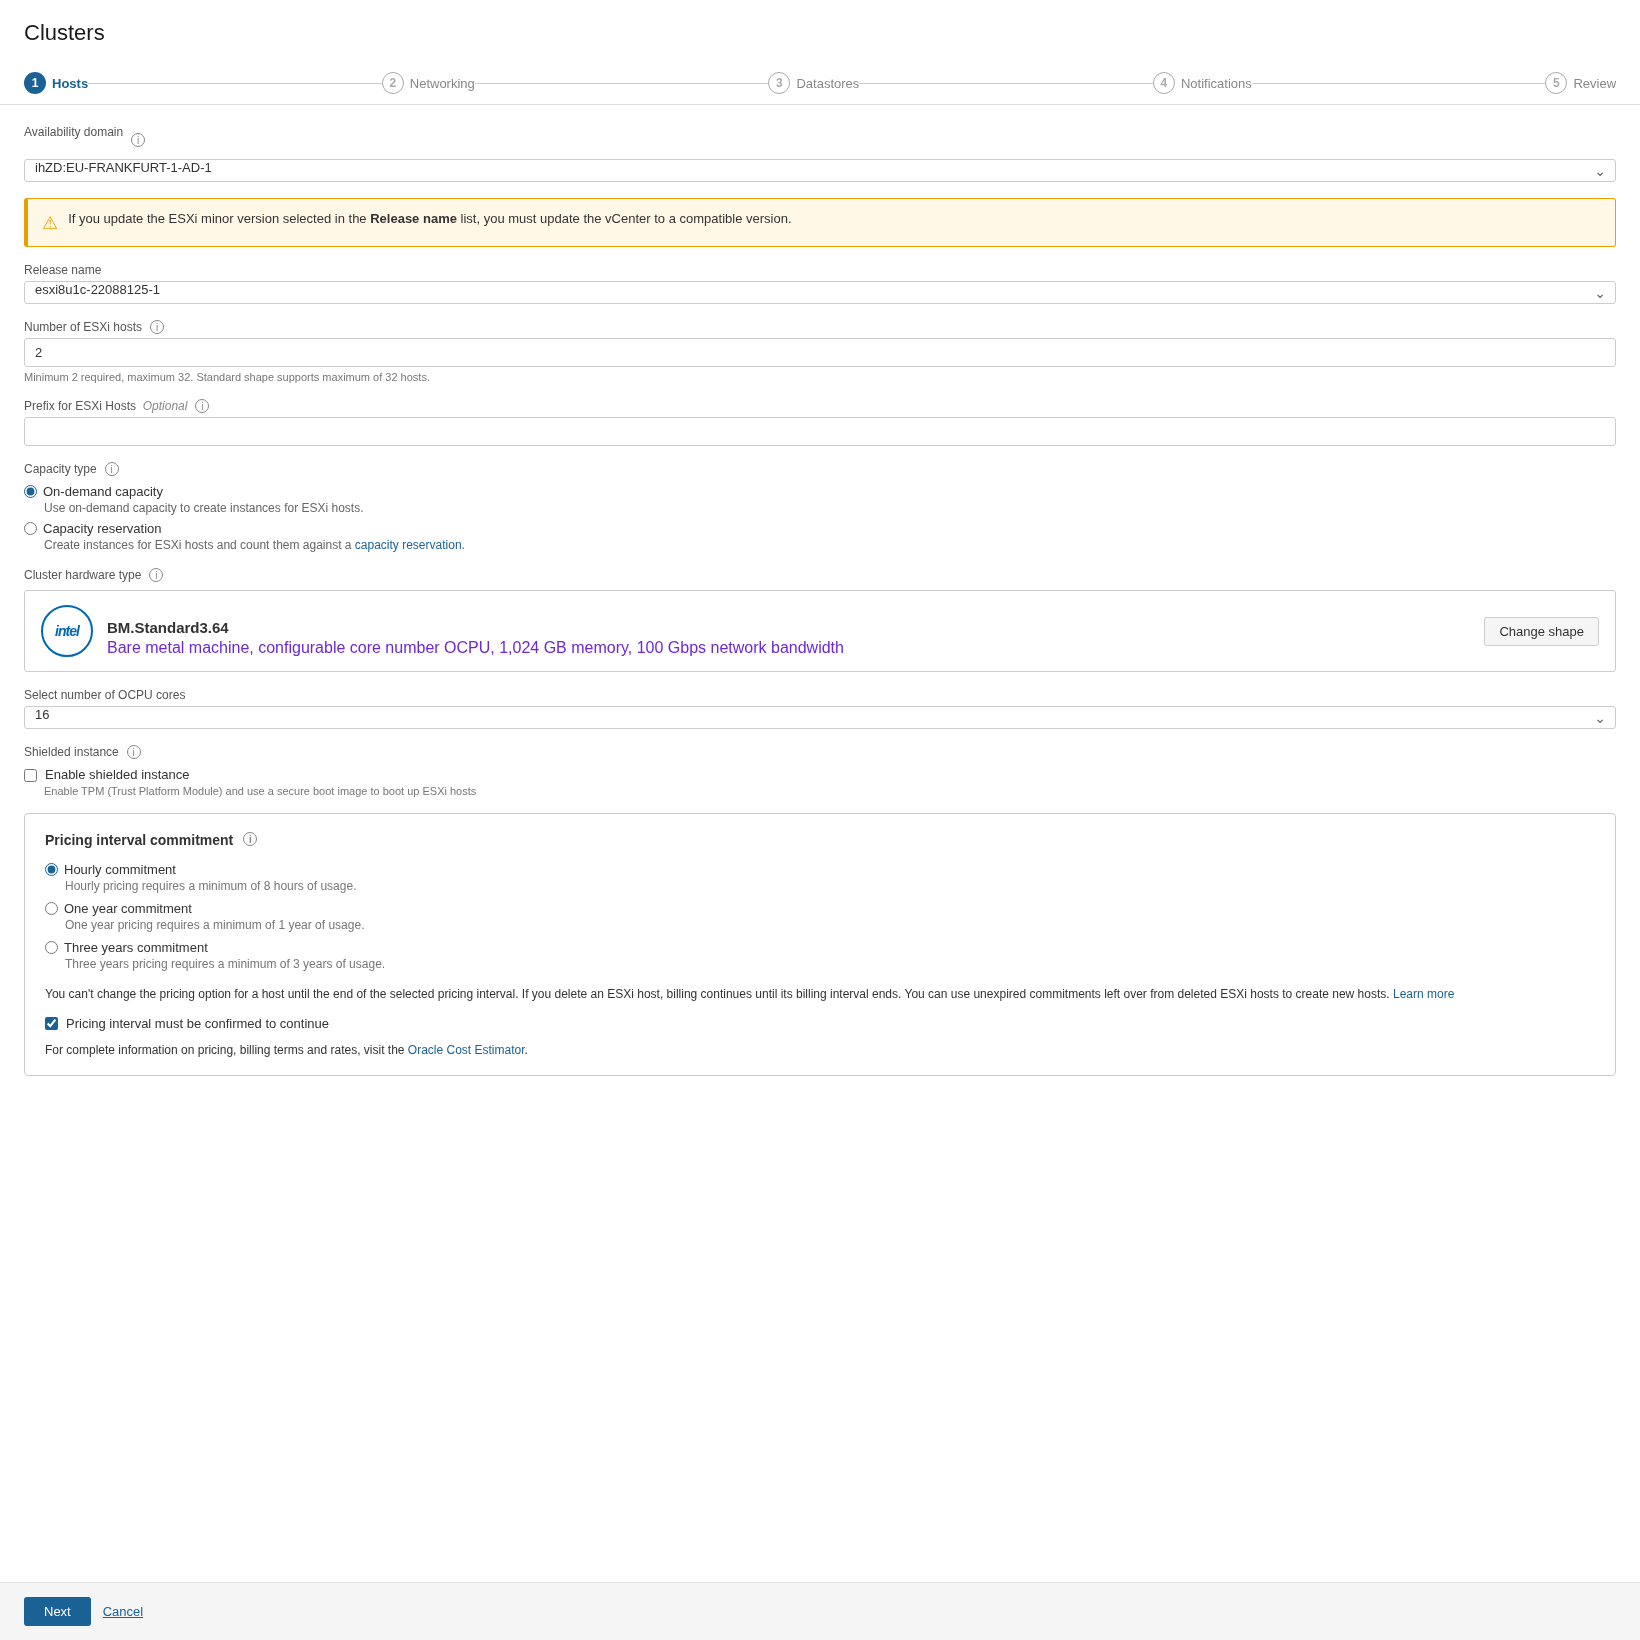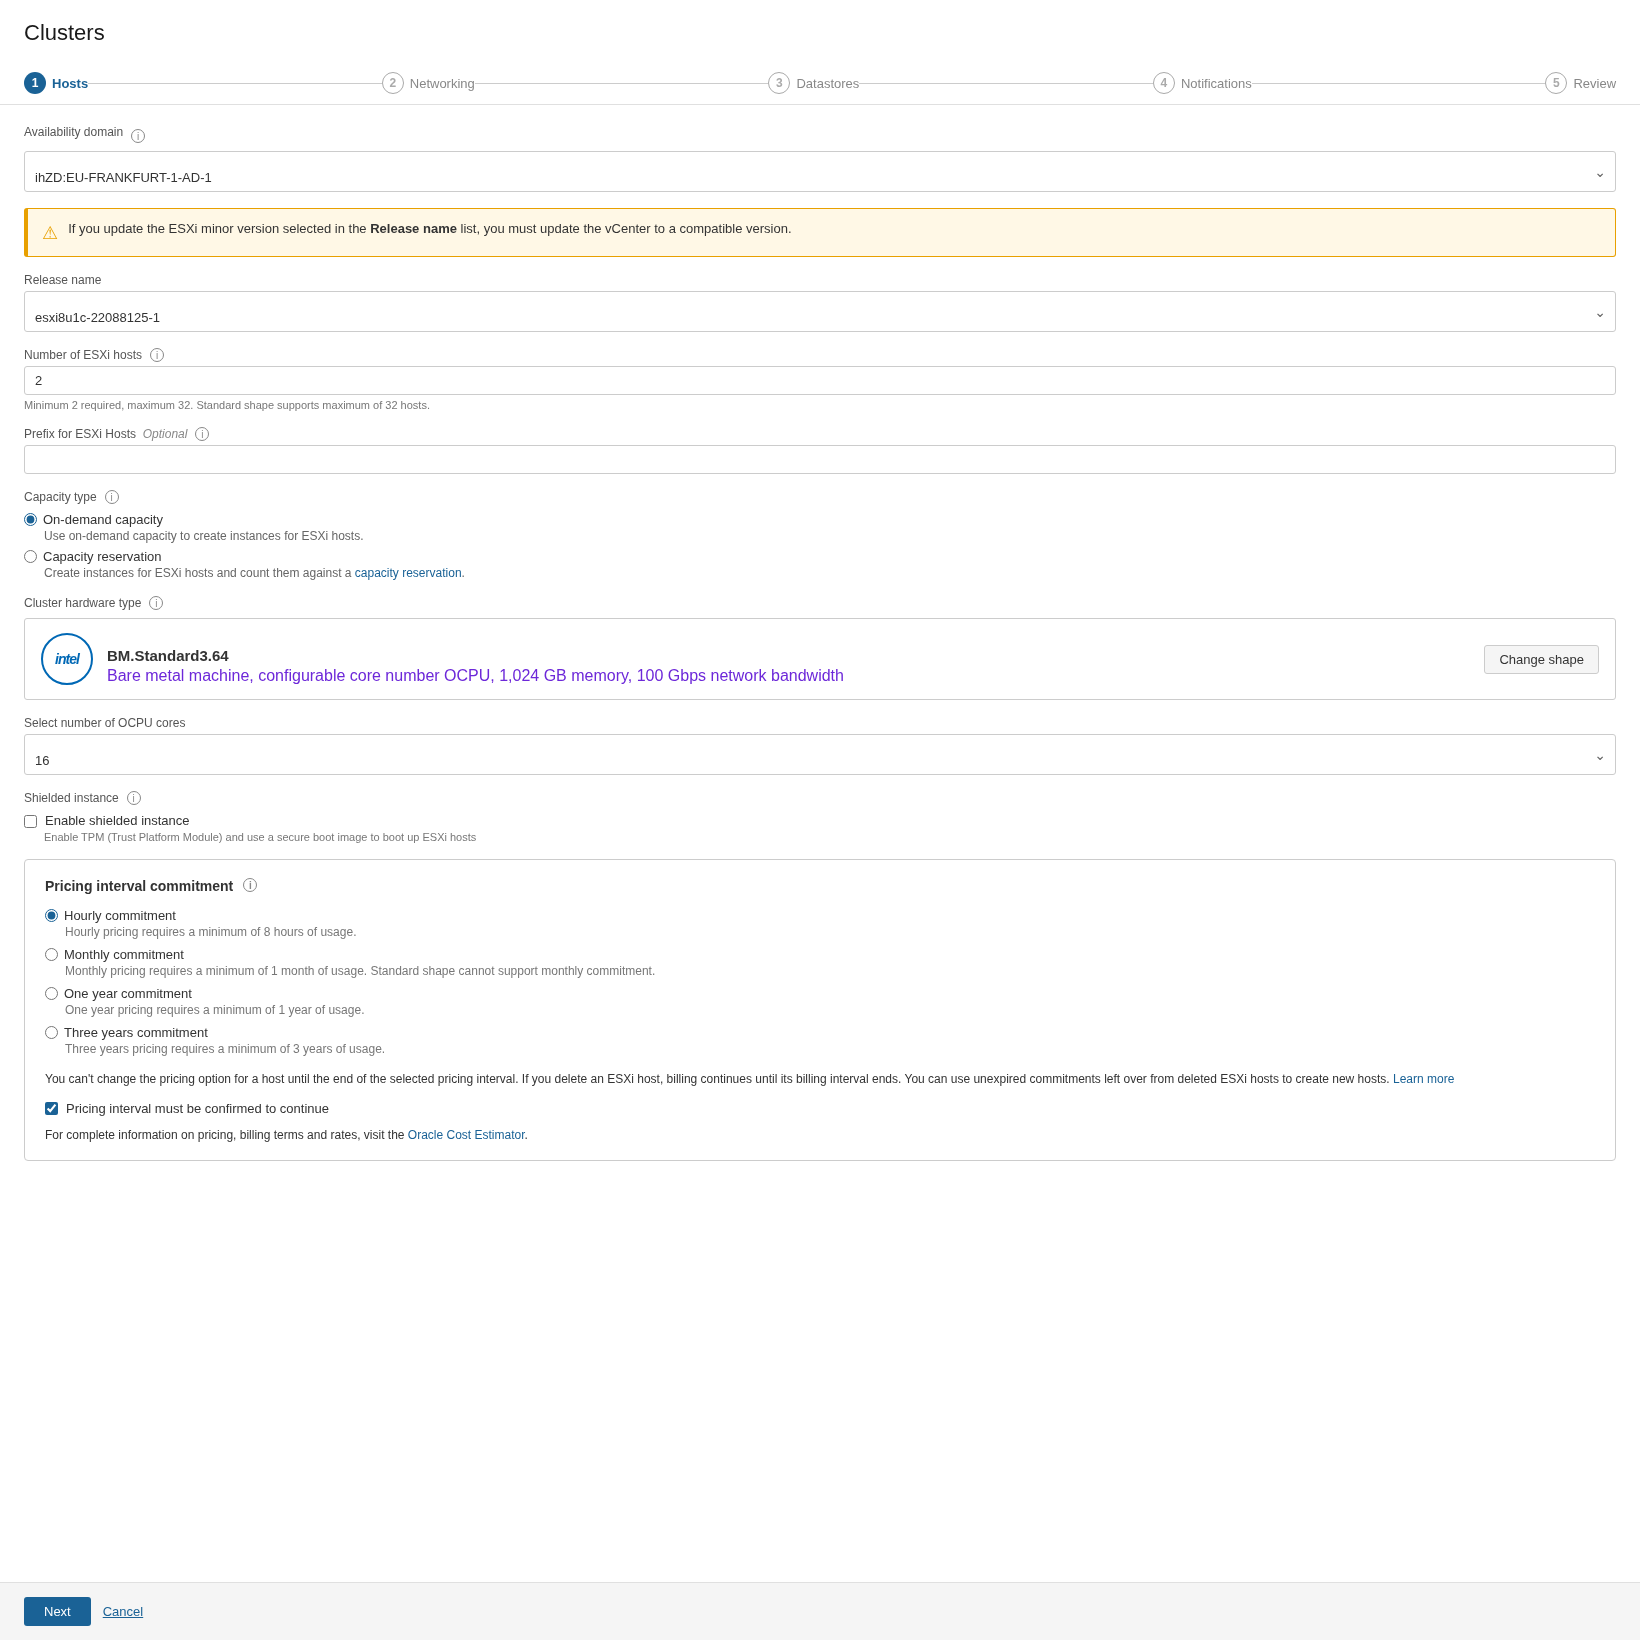--- a/index.html
+++ b/index.html
@@ -14,21 +14,21 @@
     .wizard-step.active .wizard-step-label { color: #1a6296; font-weight: bold; }
     .wizard-step.inactive .wizard-step-label { color: #888; }
     .wizard-line { flex: 1; height: 1px; background: #ccc; min-width: 40px; }
     .content-area { padding: 20px 24px; flex: 1; }
     .form-group { margin-bottom: 16px; }
     .form-label { font-size: 12px; color: #555; margin-bottom: 4px; display: block; }
     .form-label .optional { color: #888; font-style: italic; font-weight: normal; }
     .form-input { width: 100%; border: 1px solid #ccc; border-radius: 3px; padding: 6px 10px; font-size: 13px; color: #333; background: #fff; }
     .form-select-wrapper { position: relative; }
     .form-select-wrapper::after { content: "⌄"; position: absolute; right: 10px; top: 50%; transform: translateY(-50%); pointer-events: none; color: #666; font-size: 14px; }
-    .form-input-select { appearance: none; width: 100%; border: 1px solid #ccc; border-radius: 3px; padding: 18px 30px 6px 10px; font-size: 13px; color: #333; background: #fff; }
+    .form-input-select { appearance: none; width: 100%; border: 1px solid #ccc; border-radius: 3px; padding: 0 30px 6px 10px; font-size: 13px; color: #333; background: #fff; }
     .info-icon { display: inline-flex; align-items: center; justify-content: center; width: 14px; height: 14px; border-radius: 50%; border: 1px solid #888; color: #888; font-size: 10px; cursor: pointer; margin-left: 4px; }
     .warning-banner { display: flex; align-items: flex-start; gap: 10px; background: #fff8e6; border: 1px solid #e8a000; border-left: 4px solid #e8a000; border-radius: 3px; padding: 12px 14px; margin-bottom: 16px; }
     .warning-icon { color: #e8a000; font-size: 18px; flex-shrink: 0; margin-top: 1px; }
     .warning-text { font-size: 13px; color: #333; }
     .hint-text { font-size: 11px; color: #777; margin-top: 4px; }
     .radio-group { display: flex; flex-direction: column; gap: 6px; }
     .radio-item { display: flex; flex-direction: column; }
     .radio-row { display: flex; align-items: center; gap: 6px; cursor: pointer; }
     .radio-desc { font-size: 12px; color: #666; margin-left: 20px; margin-top: 2px; }
     .radio-desc a { color: #1a6296; text-decoration: none; }
@@ -95,21 +95,21 @@
       <span class="wizard-step-label">Review</span>
     </div>
   </div>
 
   <div class="scrollbar-area">
     <div class="content-area">
 
 
       <div class="form-group">
         <div class="section-label-row">
-          <label class="form-label" style="margin-bottom:8px">Availability domain</label>
+          <label class="form-label" style="margin-bottom:16px">Availability domain</label>
           <span class="info-icon">i</span>
         </div>
         <div class="form-select-wrapper">
           <select class="form-input-select">
             <option value="ihZD:EU-FRANKFURT-1-AD-1">ihZD:EU-FRANKFURT-1-AD-1</option>
           </select>
         </div>
       </div>
 
       <div class="warning-banner">
@@ -224,27 +224,20 @@
           <div class="commitment-item">
             <label class="commitment-label">
               <input type="radio" name="pricing" checked="" style="">
               <span>Hourly commitment</span>
             </label>
             <div class="commitment-desc">Hourly pricing requires a minimum of 8 hours of usage.</div>
           </div>
           <div class="commitment-item">
             <label class="commitment-label">
               <input type="radio" name="pricing" style="">
-              <span>Monthly commitment</span>
-            </label>
-            <div class="commitment-desc">Monthly pricing requires a minimum of 1 month of usage. Standard shape cannot support monthly commitment.</div>
-          </div>
-          <div class="commitment-item">
-            <label class="commitment-label">
-              <input type="radio" name="pricing" style="">
               <span>One year commitment</span>
             </label>
             <div class="commitment-desc">One year pricing requires a minimum of 1 year of usage.</div>
           </div>
           <div class="commitment-item">
             <label class="commitment-label">
               <input type="radio" name="pricing" style="">
               <span>Three years commitment</span>
             </label>
             <div class="commitment-desc">Three years pricing requires a minimum of 3 years of usage.</div>

